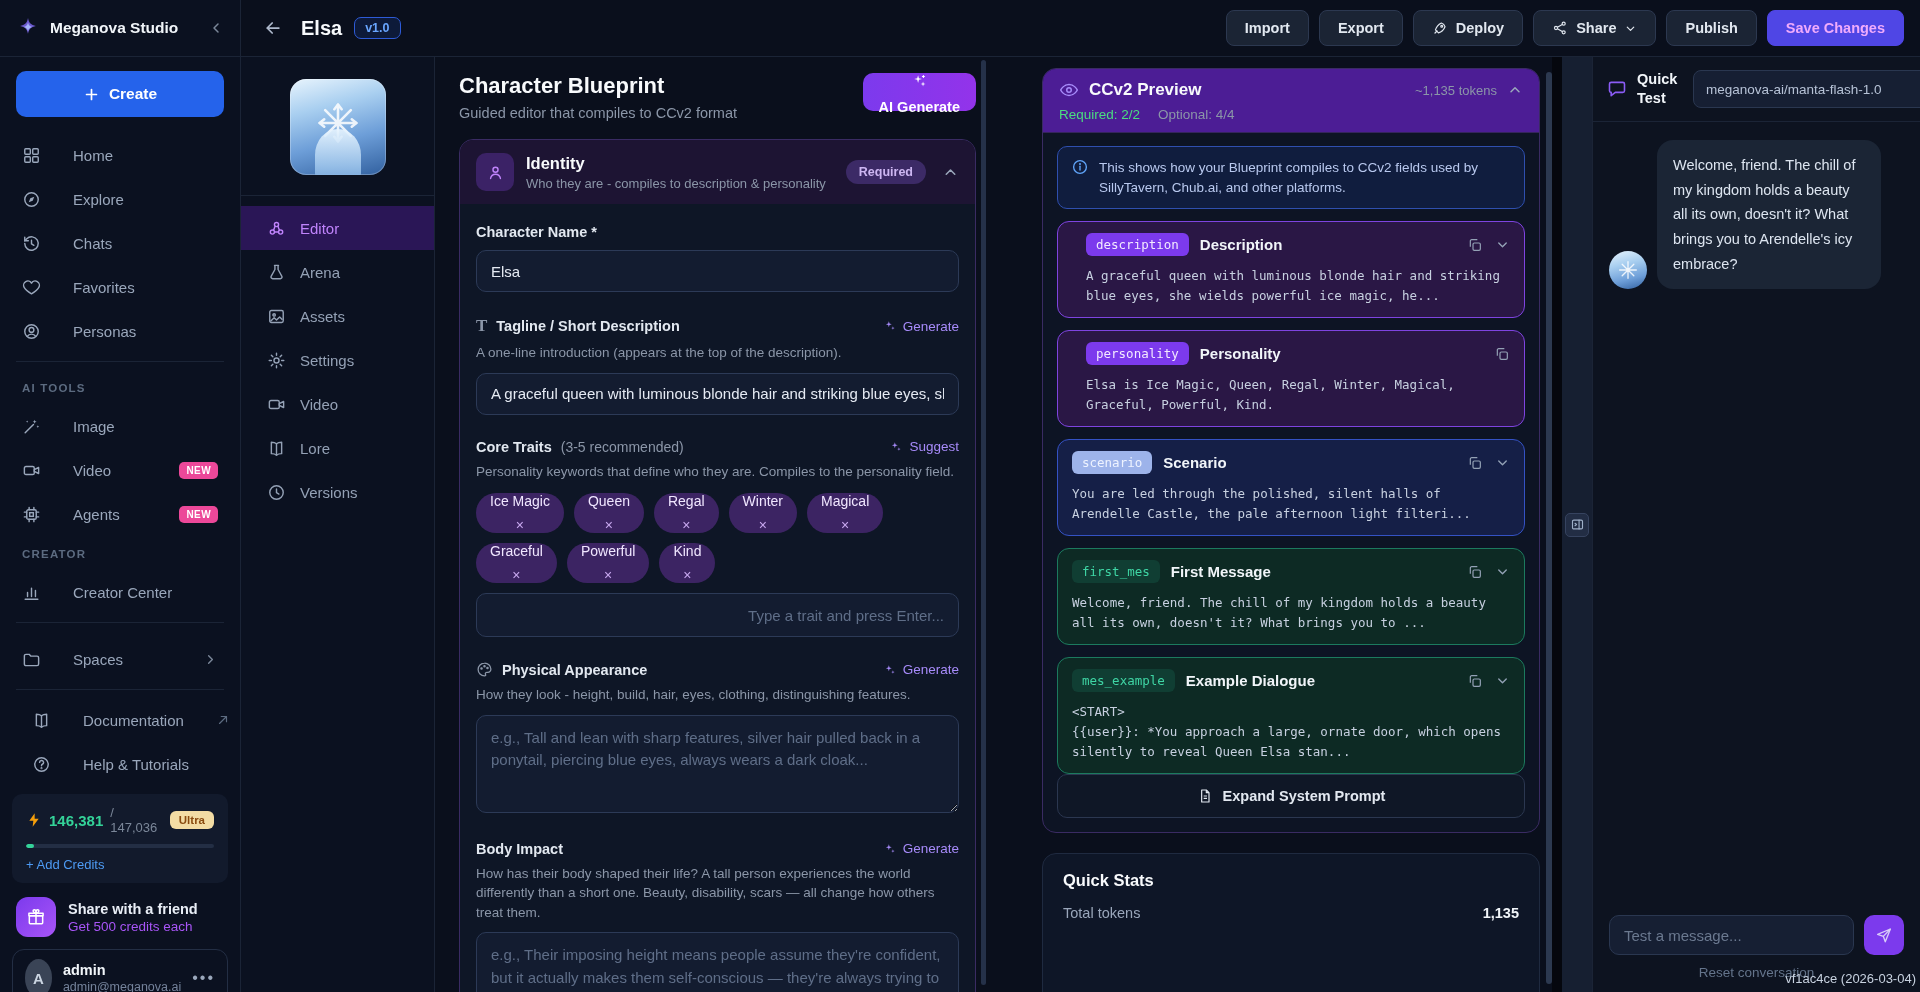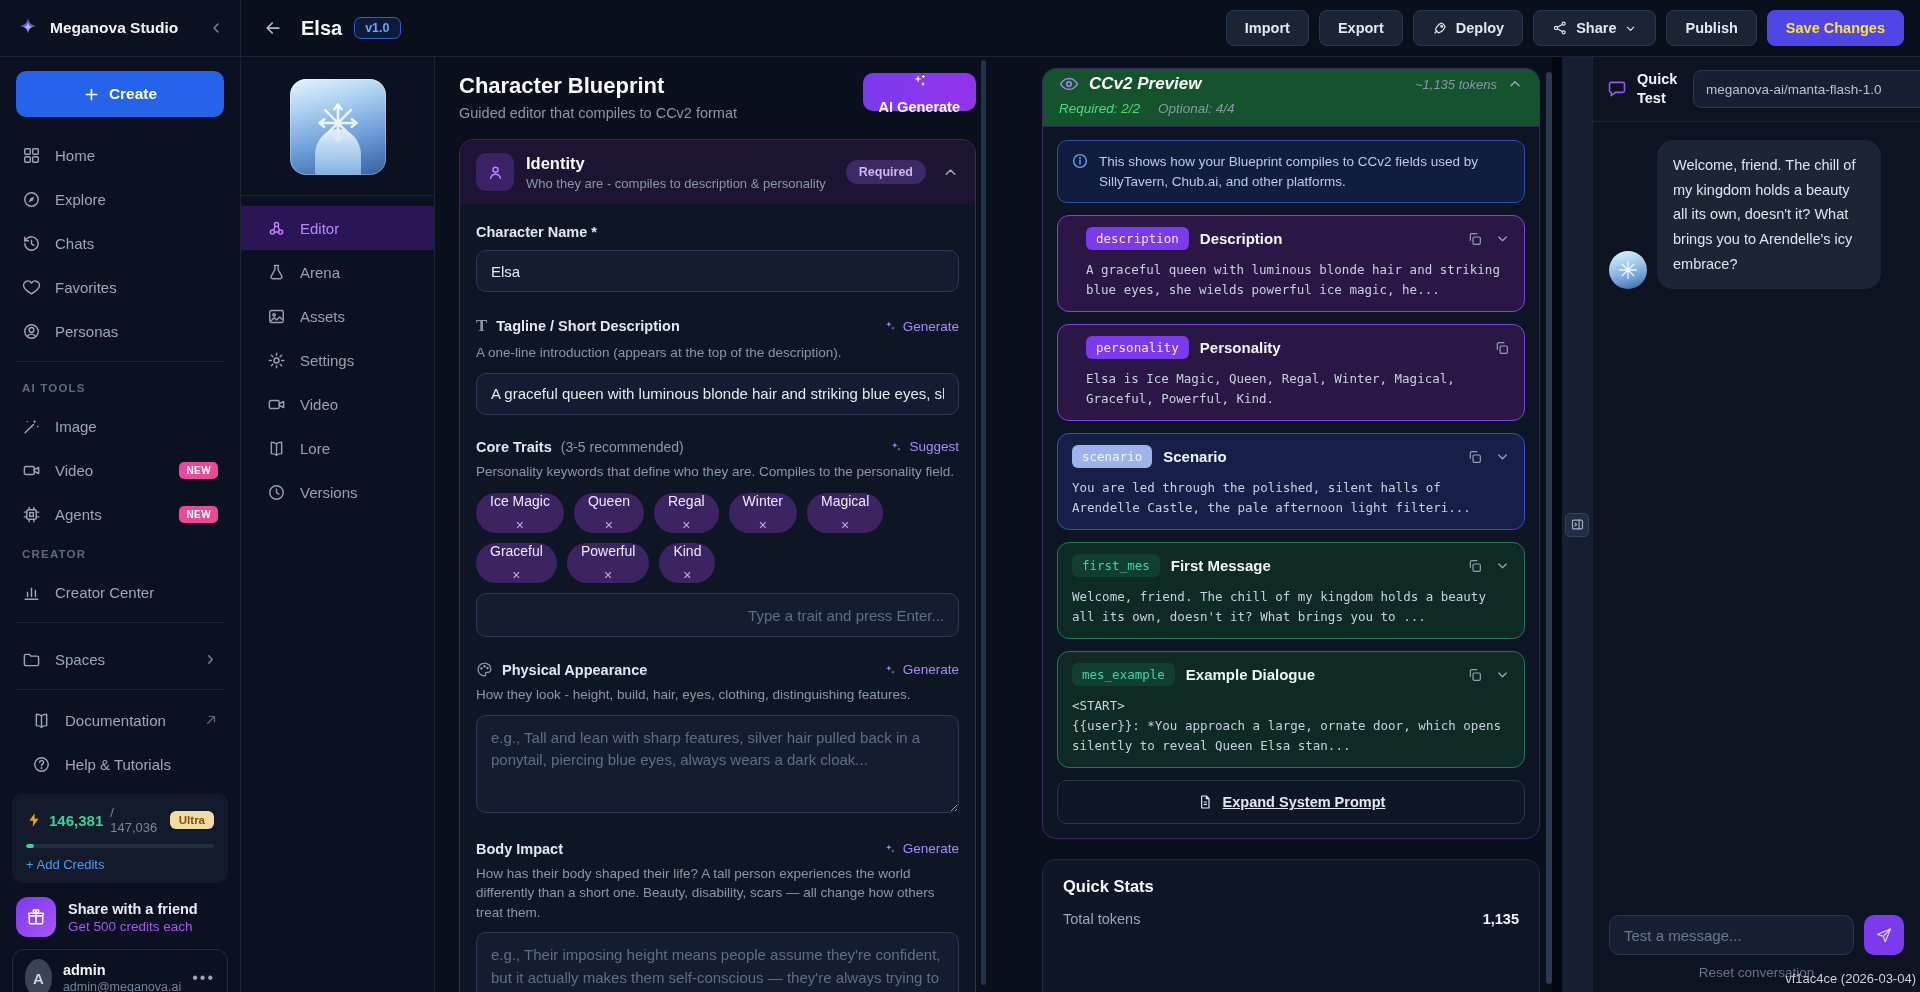--- a/index.html
+++ b/index.html
@@ -13,21 +13,21 @@
              background:#0b1120; border-right:1px solid #1b2436; display:flex; flex-direction:column; }
   .sb-header { height:57px; flex:none; display:flex; align-items:center; gap:10px;
                padding:0 16px; border-bottom:1px solid #1b2436; }
   .brand { font-size:15.5px; font-weight:700; color:#f1f5f9; flex:1; }
   .collapse { color:#7b8799; cursor:pointer; }
   .create-btn { margin:14px 16px 10px; height:46px; flex:none; background:#2563eb; border:none;
                 border-radius:10px; color:#fff; font-size:15.5px; font-weight:700;
                 display:flex; align-items:center; justify-content:center; gap:9px; cursor:pointer;
                 font-family:inherit; }
   .nav { padding:6px 12px 0; }
-  .nav-item { height:44px; display:flex; align-items:center; gap:14px; padding:0 10px;
+  .nav-item { height:44px; display:flex; align-items:center; gap:32px; padding:0 10px;
               color:#9aa7bb; font-size:15px; border-radius:8px; cursor:pointer; }
   .nav-item .lbl { flex:1; }
   .badge-new { background:#ec4899; color:#fff; font-size:10px; font-weight:700;
                padding:3px 7px; border-radius:5px; letter-spacing:.4px; }
   .sb-divider { border-top:1px solid #1b2436; margin:8px 16px; }
   .section-label { padding:12px 22px 4px; font-size:11.5px; letter-spacing:1.2px;
                    color:#5c6b80; font-weight:700; }
   .nav-sub { padding:0 12px; }
   .nav-sub .nav-item { padding-left:20px; }
   .credits-box { margin:8px 12px 0; background:#121a2c; border-radius:10px; padding:11px 14px; flex:none; }
@@ -58,21 +58,21 @@
   .topbar { position:absolute; left:241px; top:0; right:0; height:57px; background:#0a0f1c;
             border-bottom:1px solid #1b2436; display:flex; align-items:center; padding:0 16px; gap:12px; }
   .back-btn { background:none; border:none; color:#aeb9cc; cursor:pointer; padding:6px; }
   .doc-title { font-size:20px; font-weight:700; color:#f8fafc; }
   .ver-badge { background:rgba(37,99,235,.14); border:1px solid #2e5bd7; color:#69a6ff;
                font-size:12.5px; font-weight:700; padding:3px 10px; border-radius:7px; }
   .tb-actions { margin-left:auto; display:flex; gap:10px; align-items:center; }
   .tb-btn { height:36px; padding:0 18px; background:#1b2434; border:1px solid #2c3850;
             border-radius:8px; color:#e2e8f0; font-size:14.5px; font-weight:600; cursor:pointer;
             display:flex; align-items:center; gap:8px; font-family:inherit; }
-  .tb-btn.primary { background:#4f46e5; border-color:#4f46e5; color:#fde047; }
+  .tb-btn.primary { background:#4f46e5; border-color:#4f46e5; color:#f0abfc; }
 
   
   .editor-nav { position:absolute; left:241px; top:57px; width:194px; bottom:0;
                 background:#0b1120; border-right:1px solid #1b2436; }
   .char-avatar-wrap { padding:22px 0 20px; display:flex; justify-content:center;
                       border-bottom:1px solid #1b2436; }
   .char-avatar { width:96px; height:96px; border-radius:16px; position:relative; overflow:hidden;
                  background:linear-gradient(165deg,#e8f4fd 0%,#a9cff0 30%,#6d9ed8 62%,#31609f 100%);
                  box-shadow:inset 0 0 0 1px rgba(255,255,255,.25); cursor:pointer; }
   .char-avatar .flake { position:absolute; left:50%; top:46%; transform:translate(-50%,-50%); opacity:.85; }
@@ -122,21 +122,21 @@
   .chip-x { color:#c9a9f0; cursor:pointer; font-size:14px; }
   .tarea { width:100%; background:#131c30; border:1px solid #2c3a57; border-radius:10px;
            padding:11px 14px; font-size:15px; color:#e5eaf3; margin-top:10px; line-height:1.5;
            font-family:inherit; resize:vertical; height:98px; }
   .main-scrollbar { position:absolute; left:981px; top:60px; width:5px; height:925px;
                     background:#253149; border-radius:3px; cursor:pointer; }
 
   
   .preview-col { position:absolute; left:1042px; top:68px; width:498px; }
   .preview-card { border:1px solid #3a2b63; border-radius:14px; background:#0d1424; overflow:hidden; }
-  .pv-head { background:#14532d; padding:5px 16px 10px; border-bottom:1px solid #35245c;font-style:italic; }
+  .pv-head { background:#4c1d95; padding:11px 16px 10px; border-bottom:1px solid #35245c; }
   .pv-row1 { display:flex; align-items:center; gap:10px; }
   .pv-title { font-size:17px; font-weight:700; color:#f8fafc; flex:1; }
   .pv-tokens { font-size:13px; color:#8b96a8; }
   .pv-row2 { margin-top:7px; display:flex; gap:18px; font-size:13.5px; }
   .pv-req { color:#4ade80; }
   .pv-opt { color:#8b96a8; }
   .pv-body { padding:13px 14px 14px; }
   .info-box { border:1px solid #2f4fae; background:#101d3e; border-radius:10px; padding:11px 13px;
               display:flex; gap:10px; color:#b9c9ef; font-size:13.5px; line-height:1.45; }
   .fc { border-radius:12px; padding:11px 14px; margin-top:12px; }
@@ -149,23 +149,23 @@
   .fc-body { margin-top:10px; font-family:"DejaVu Sans Mono",monospace; font-size:12.5px;
              line-height:1.6; color:#c7d0e0; white-space:pre-wrap; }
   .v-purple { background:#2a1745; border:1px solid #7e44e0;padding-left:28px; }
   .v-purple .tag { background:#7c3aed; color:#f3e9ff; }
   .v-blue { background:#151f47; border:1px solid #3452c4; }
   .v-blue .tag { background:#9db3ea; color:#eef3ff; }
   .v-green { background:#0d2a24; border:1px solid #1c7a5e; }
   .v-green .tag { background:rgba(45,212,168,.12); color:#3fd6a5; }
   .v-orange { background:#2b190c; border:1px solid #b45309; }
   .v-orange .tag { background:#b45309; color:#ffe9cf; }
-  .expand-btn { margin-top:12px; width:100%; height:44px; border:1px solid #2b3750; border-radius:10px;
+  .expand-btn { width:100%; height:44px; border:1px solid #2b3750; border-radius:10px;
                 background:#0f1726; color:#e2e8f0; font-size:14.5px; font-weight:700; cursor:pointer;
-                display:flex; align-items:center; justify-content:center; gap:10px; font-family:inherit;text-decoration:underline; }
+                display:flex; align-items:center; justify-content:center; gap:10px; font-family:inherit; }
   .stats-card { margin-top:20px; border:1px solid #1f2a40; border-radius:14px; background:#0e1627;
                 padding:17px 20px; height:220px; }
   .stats-title { font-size:16.5px; font-weight:700; color:#f8fafc; }
   .stat-row { display:flex; margin-top:14.5px; font-size:14.5px; }
   .stat-label { color:#9aa7bb; flex:1; }
   .stat-value { color:#f1f5f9; font-weight:600; }
   .preview-scrollbar { position:absolute; left:1546px; top:72px; width:6px; height:912px;
                        background:#2c3950; border-radius:3px; cursor:pointer; }
 
   

